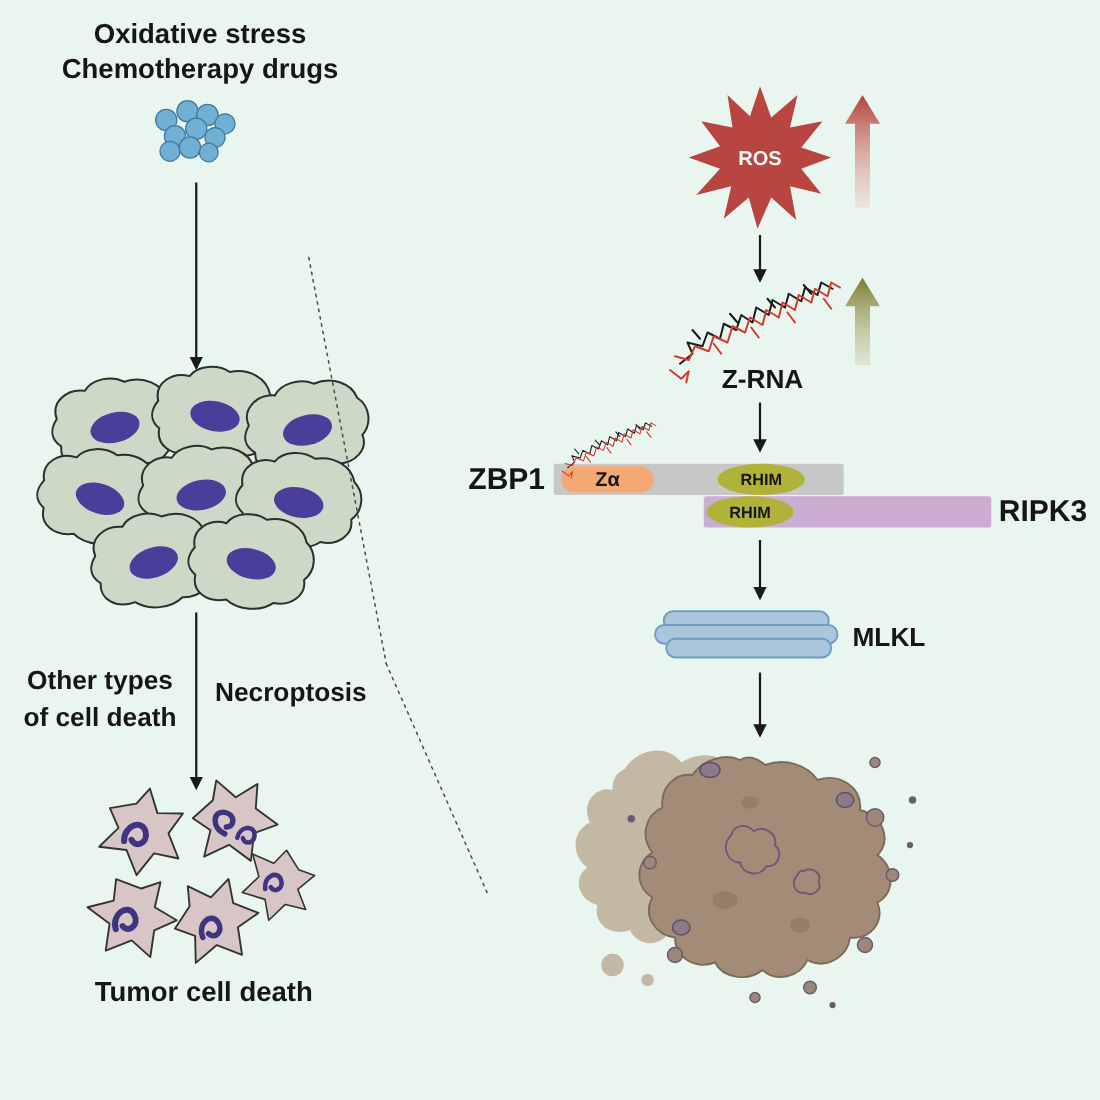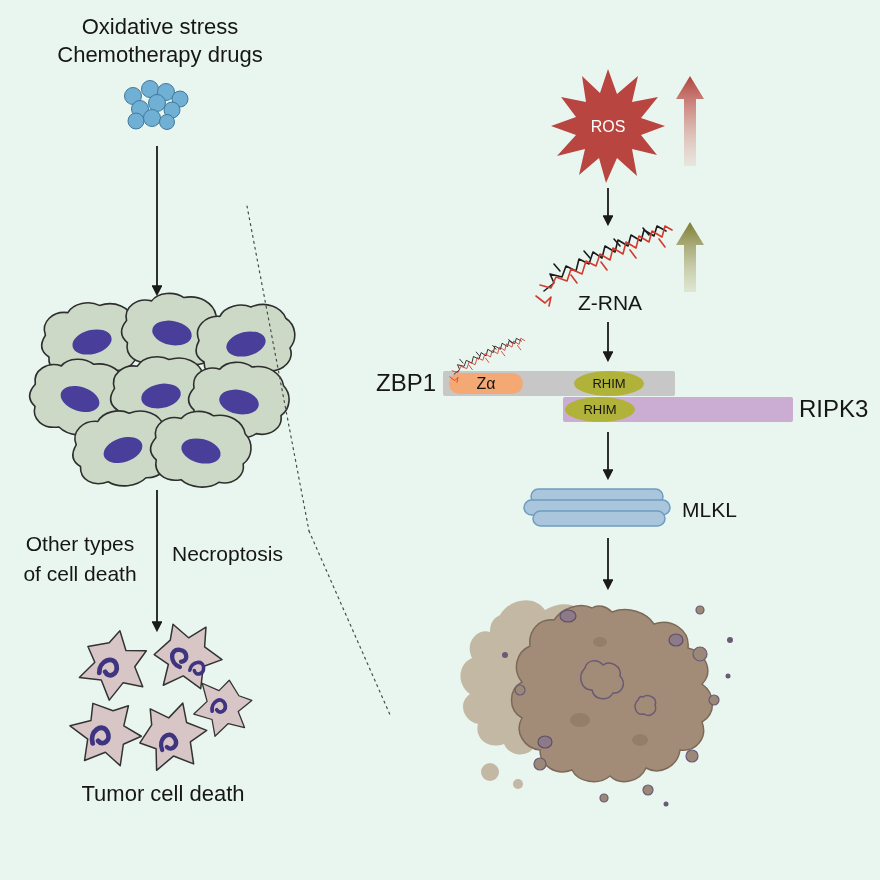--- a/index.html
+++ b/index.html
@@ -1,16 +1,16 @@
 <!DOCTYPE html>
 <html style="--background: #e9f6f0; --cell_fill: #cbd9c6; --nucleus_fill: #4a3e9b; --drug_dot_fill: #6fb0d4; --ros_red: #b8453f; --zbp1_bar_gray: #c7c7c7; --za_orange: #f4a873; --rhim_olive: #b0b23a; --ripk3_purple: #cbadd3; --mlkl_blue: #a9c6dd; --dead_fragment_fill: #d8c6c6; --necrotic_brown: #a28c77;"><head>
 <meta charset="utf-8">
 <style>
   html,body{margin:0;padding:0;background:var(--background,#e9f6f0);}
-  .stage{width:880px;height:880px;position:relative;background:var(--background,#e9f6f0);overflow:hidden;}
+  .stage{width:880px;height:880px;position:relative;background:var(--background,#e9f6f0);overflow:hidden;font-weight:bold;}
   svg{display:block;}
   .lbl{font-family:"Liberation Sans",sans-serif;fill:#161616;}
   .s22{font-size:22px;}
   .s21{font-size:21px;}
   .s24{font-size:24px;}
   .s16{font-size:16px;}
   .s13{font-size:13px;}
   .white{fill:#ffffff;}
   .cell-body{fill:var(--cell_fill,#cbd9c6);stroke:#2e2e2e;stroke-width:1.6;stroke-linejoin:round;}
   .nucleus{fill:var(--nucleus_fill,#4a3e9b);}

